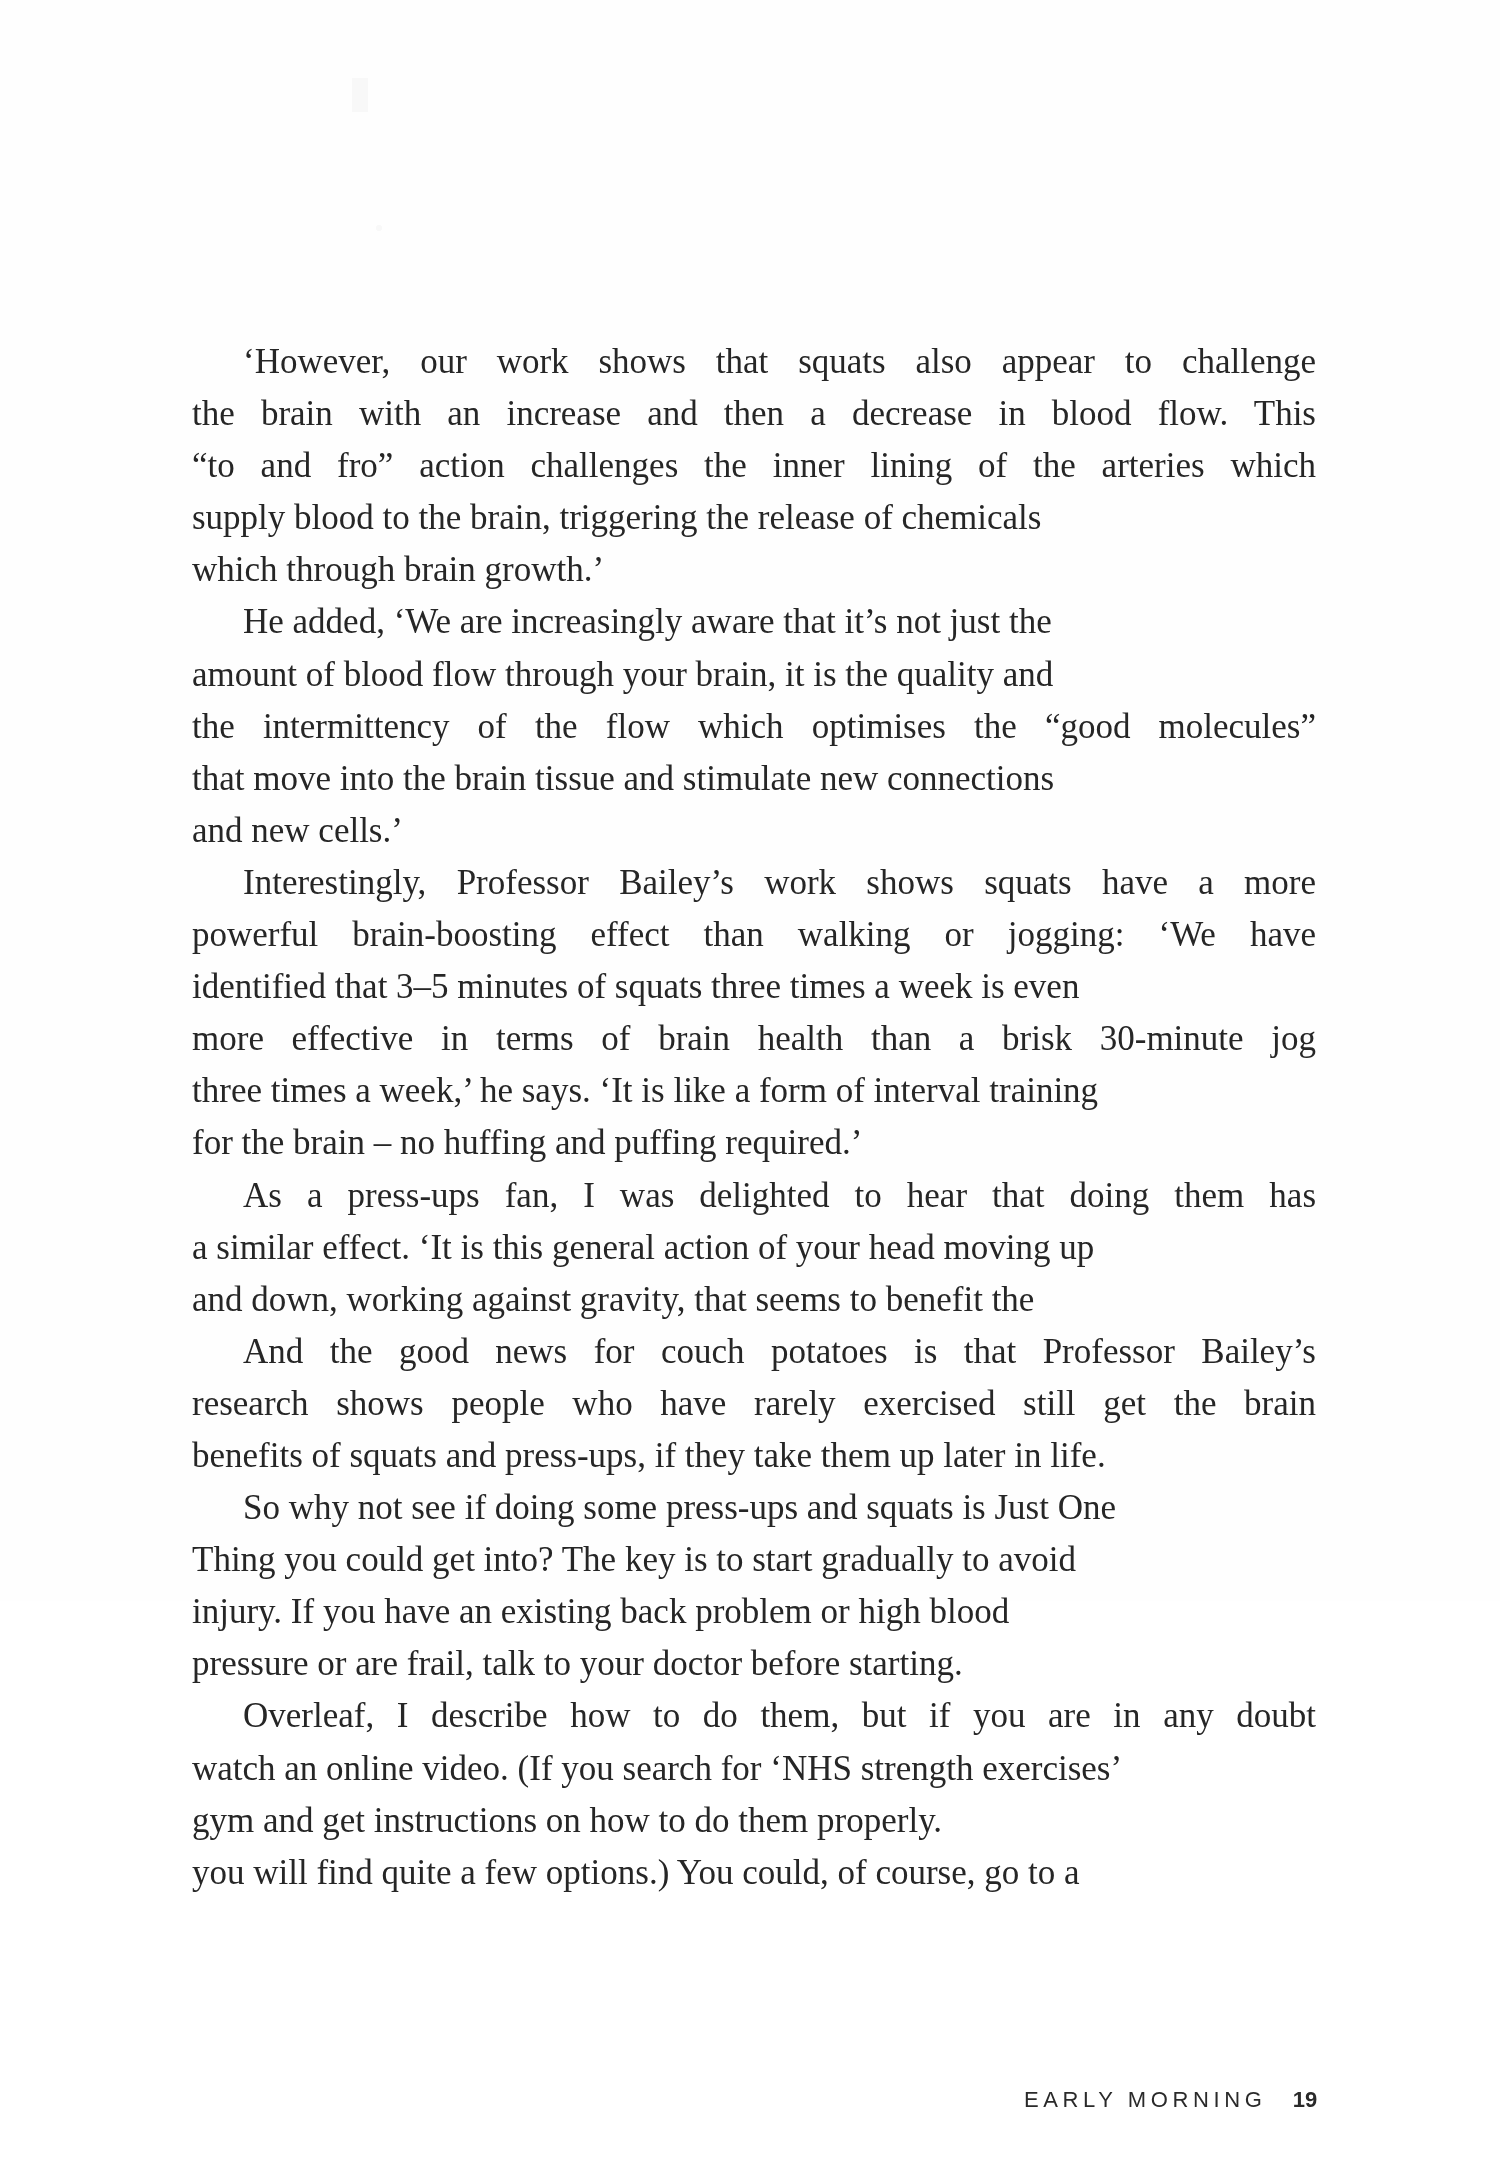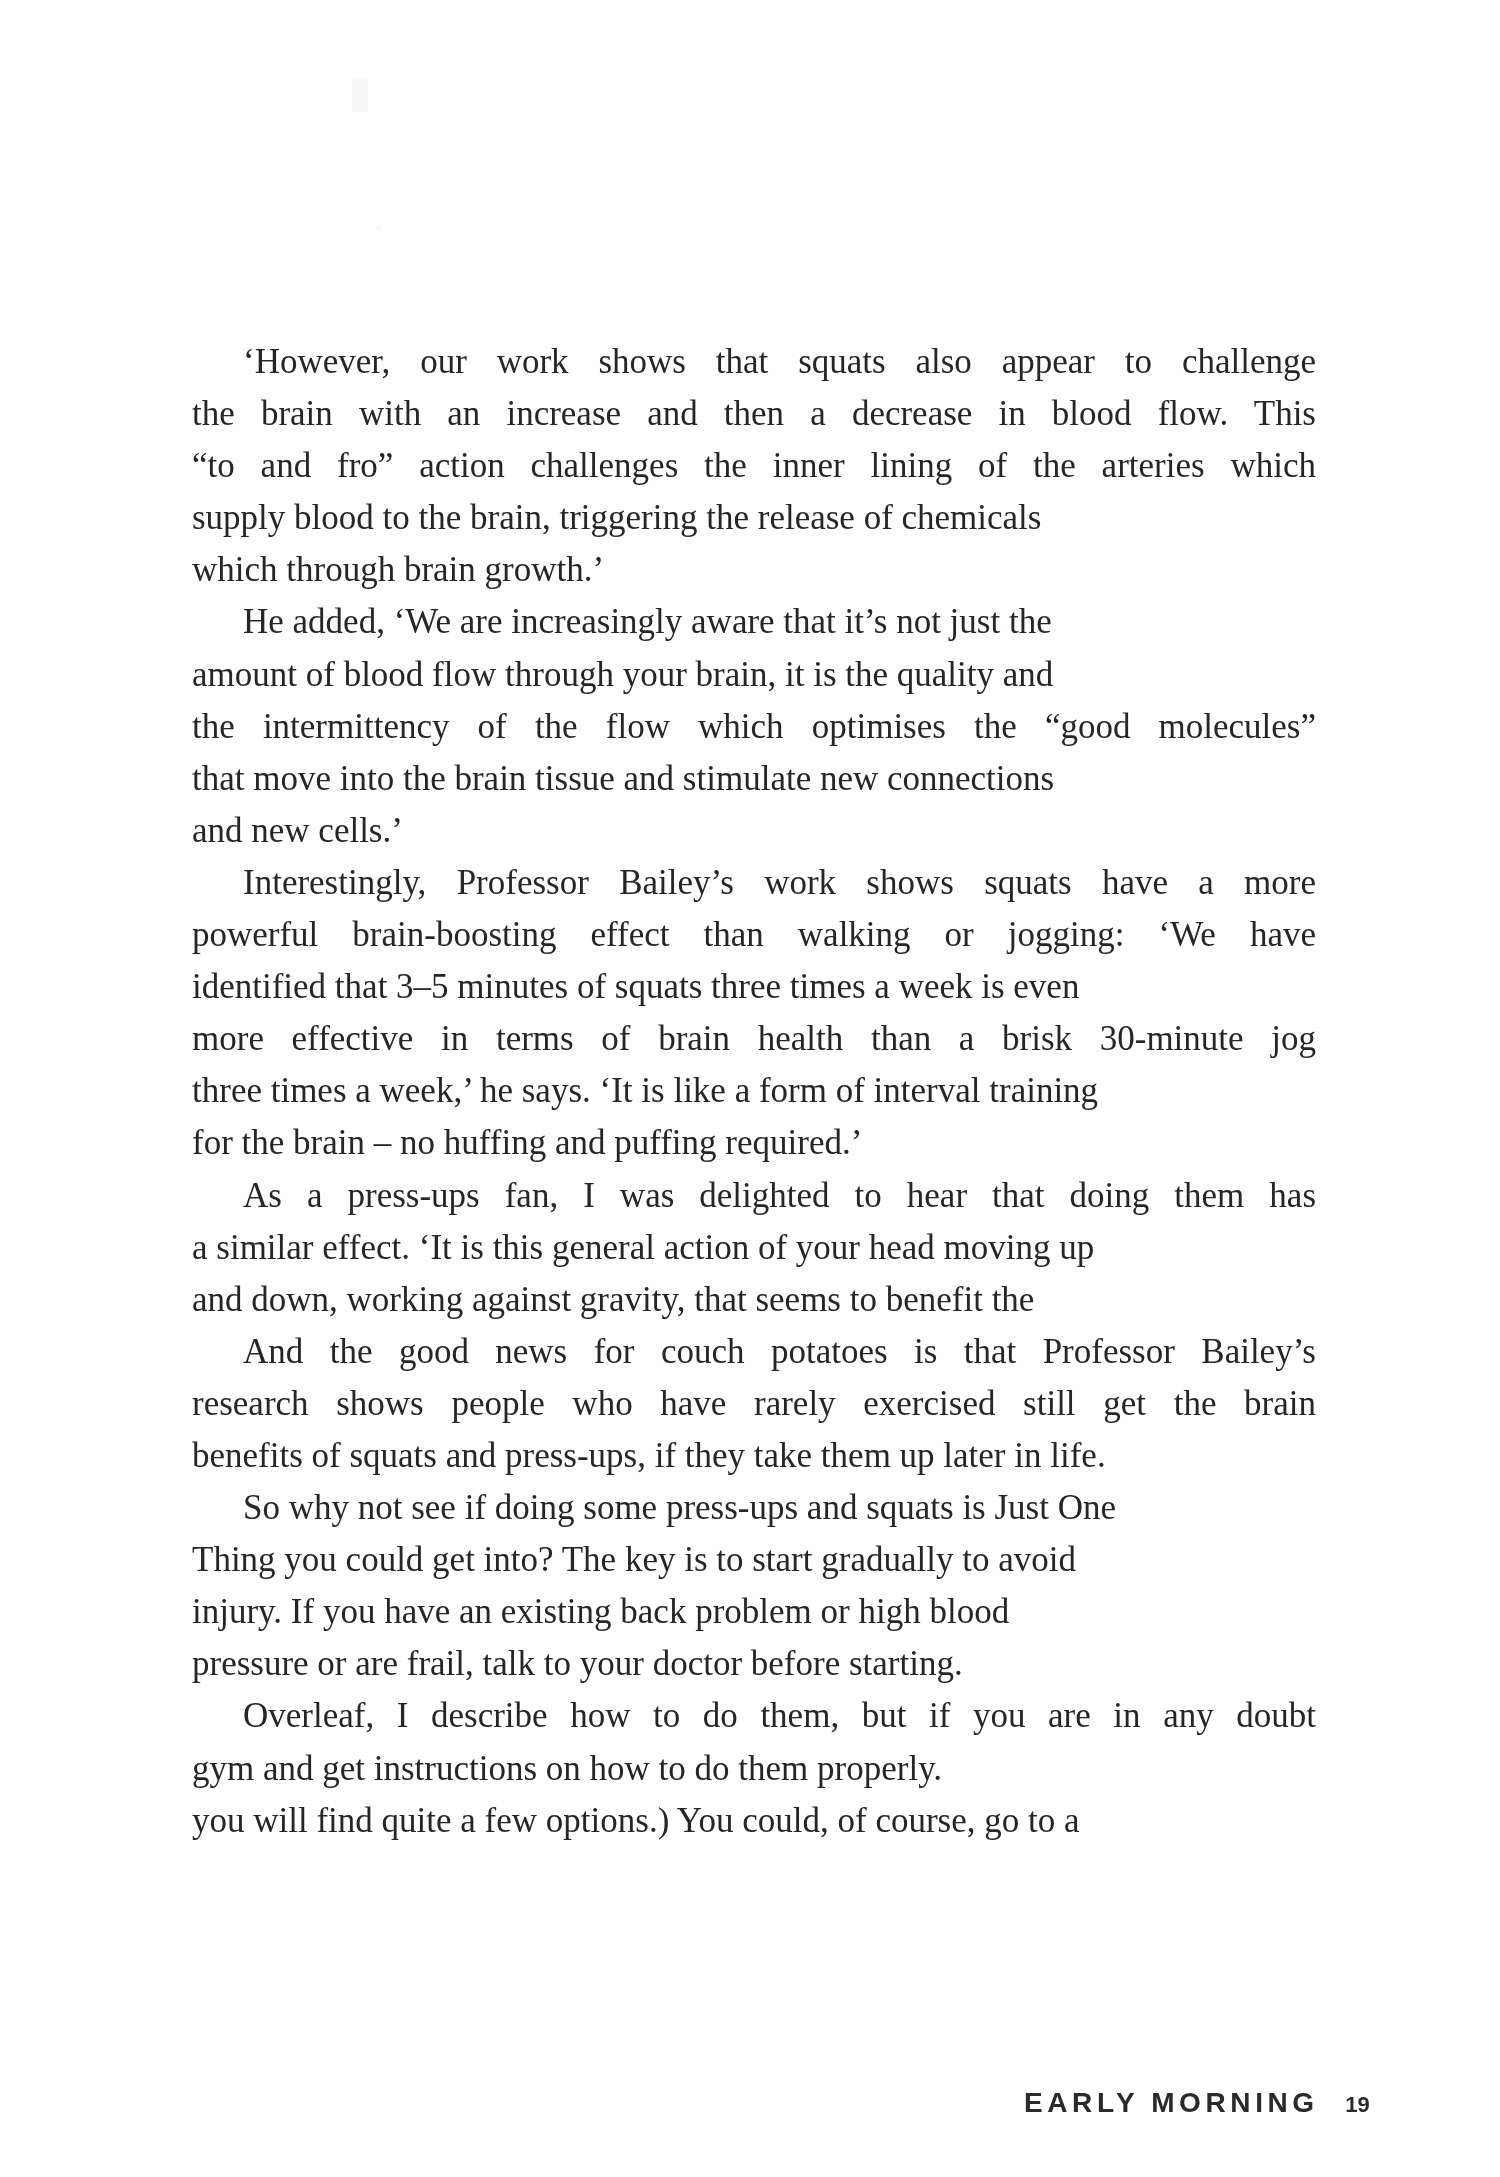--- a/index.html
+++ b/index.html
@@ -44,23 +44,23 @@
     }
     .footer {
       position: absolute;
       top: 2087px;
       left: 1024px;
       font-family: "Liberation Sans", "DejaVu Sans", sans-serif;
       color: #2a2a2a;
       white-space: nowrap;
     }
     .footer .section {
-      font-size: 28px;
+      font-size: 22px;
       letter-spacing: 4.6px;
-      font-weight: bold;
+      font-weight: normal;
     }
     .footer .page-num {
       font-size: 22px;
       font-weight: bold;
       margin-left: 22px;
       text-align: center;
     }
     .scan-mark {
       position: absolute;
       background: #f4f4f4;
@@ -116,20 +116,21 @@
 
     <p>
       <span class="line">So why not see if doing some press-ups and squats is Just One</span>
       <span class="line" style="text-indent:0">Thing you could get into? The key is to start gradually to avoid</span>
       <span class="line" style="text-indent:0">injury. If you have an existing back problem or high blood</span>
       <span class="line" style="text-indent:0">pressure or are frail, talk to your doctor before starting.</span>
     </p>
 
     <p>
       <span class="line justify">Overleaf, I describe how to do them, but if you are in any doubt</span>
+      <span class="line" style="text-indent:0">watch an online video. (If you search for ‘NHS strength exercises’</span>
       <span class="line" style="text-indent:0">gym and get instructions on how to do them properly.</span>
       <span class="line" style="text-indent:0">you will find quite a few options.) You could, of course, go to a</span>
     </p>
 
   </div>
 
   <div class="footer">
     <span class="section">EARLY MORNING</span>
     <span class="page-num">19</span>
   </div>

